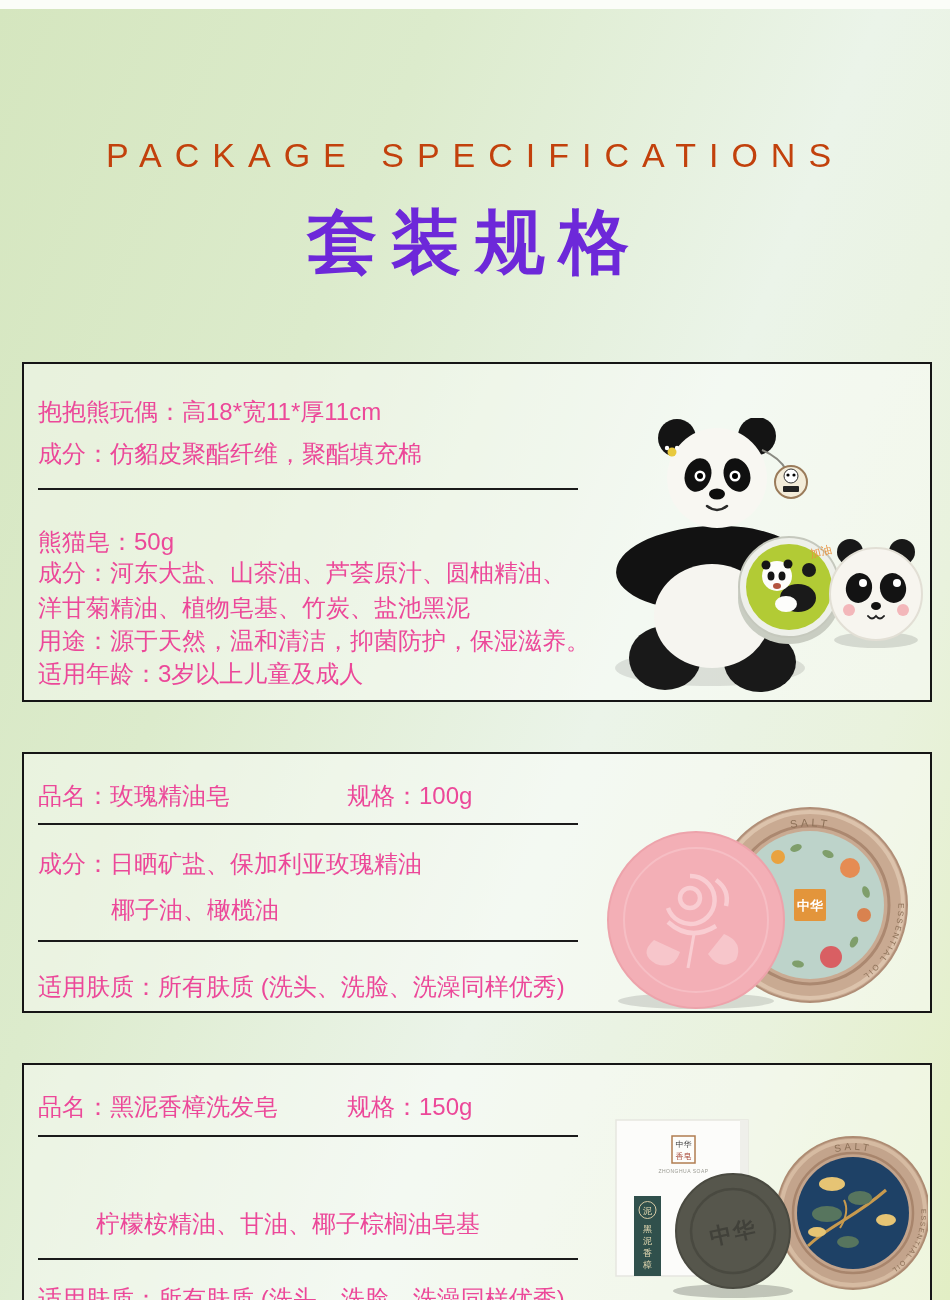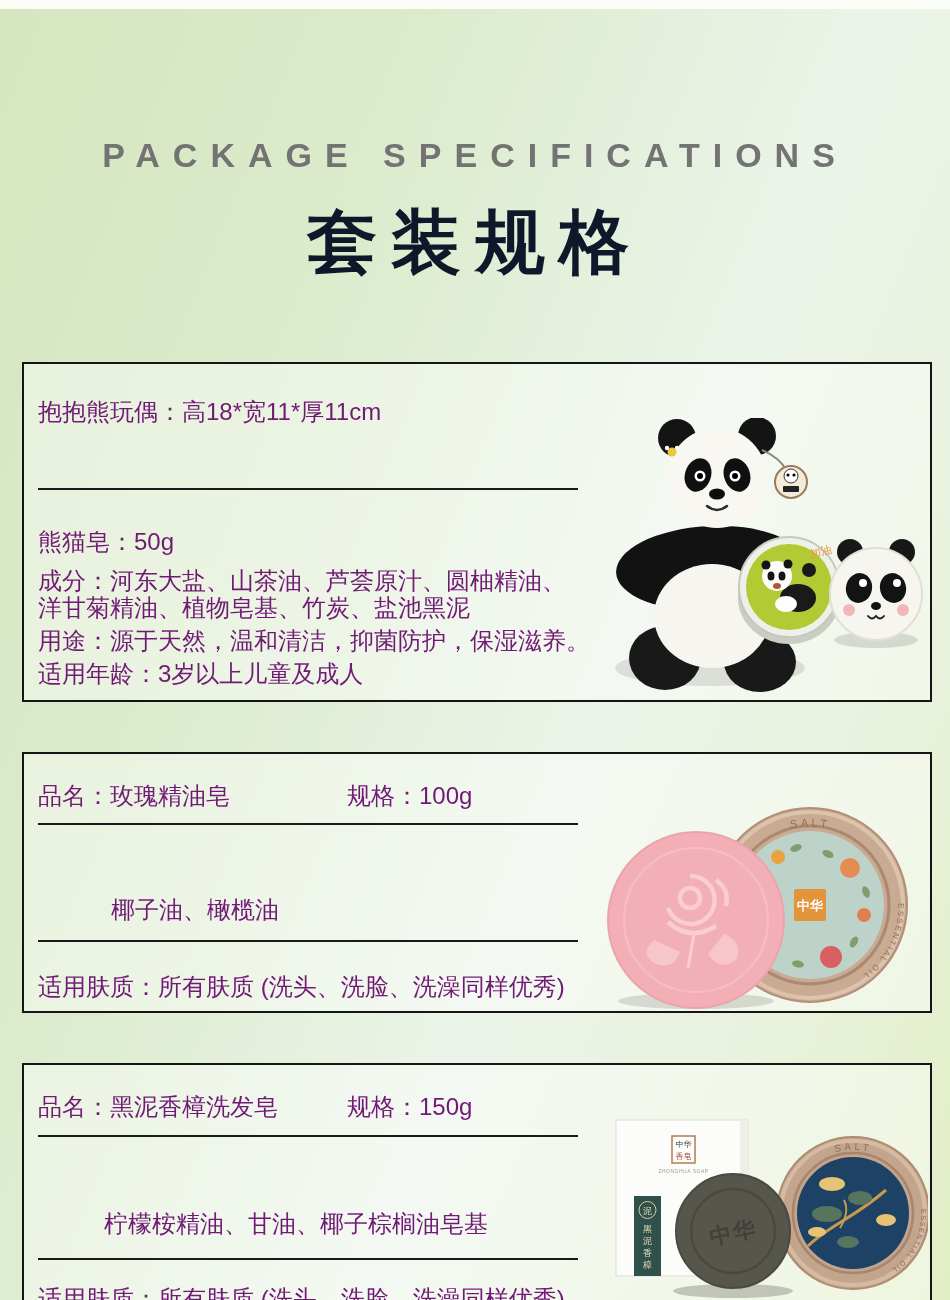--- a/index.html
+++ b/index.html
@@ -5,56 +5,57 @@
   html,body{margin:0;padding:0;}
   body{
     width:950px;height:1300px;overflow:hidden;position:relative;
     font-family:"Liberation Sans","DejaVu Sans",sans-serif;
     background:linear-gradient(112deg,#d5e6bf 0%,#dcebcc 30%,#ebf4e9 60%,#e9f2dd 80%,#e2eec4 100%);
     color:#1d1d1d;
   }
   .top-strip{position:absolute;top:0;left:0;width:950px;height:9px;background:#fbfdf8;}
   .eyebrow{
     position:absolute;top:136px;left:0;width:950px;text-align:center;
-    font-size:34px;font-weight:700;letter-spacing:13px;color:#737373;white-space:nowrap;
+    font-size:34px;font-weight:400;letter-spacing:13px;color:#c2410c;white-space:nowrap;
   }
   .main-title{
     position:absolute;top:196px;left:0;width:950px;text-align:center;
-    font-size:70px;font-weight:700;letter-spacing:14px;color:#0f172a;white-space:nowrap;
+    font-size:70px;font-weight:700;letter-spacing:14px;color:#6d28d9;white-space:nowrap;
   }
   .card{
     position:absolute;left:22px;width:906px;
     background:rgba(255,255,255,0.42);
     border:2px solid #151515;box-sizing:content-box;overflow:hidden;
   }
   #card-plush{top:362px;height:336px;}
   #card-rose{top:752px;height:257px;}
   #card-mud{top:1063px;height:290px;}
-  .row{position:absolute;left:14px;font-size:24px;line-height:28px;white-space:nowrap;color:#701a75;}
+  .row{position:absolute;left:14px;font-size:24px;line-height:28px;white-space:nowrap;color:#ec4899;}
   .divider{position:absolute;left:14px;width:540px;border-top:2px solid #1a1a1a;height:0;}
   .spec-cell{position:absolute;left:323px;top:0;text-align:center;}
   .scene{position:absolute;}
   #scene-plush{right:2px;bottom:2px;width:318px;height:280px;}
   #scene-rose{right:2px;bottom:2px;width:330px;height:225px;}
   #scene-mud{right:2px;top:53px;width:332px;height:180px;}
   svg text{font-family:"Liberation Sans","DejaVu Sans",sans-serif;}
 </style>
 </head>
 <body>
 
 <div class="top-strip"></div>
 
 <div class="eyebrow">PACKAGE SPECIFICATIONS</div>
 <div class="main-title">套装规格</div>
 
 <div class="card" id="card-plush">
   <div class="row" style="top:34px">抱抱熊玩偶：高18*宽11*厚11cm</div>
+  <div class="row" style="top:76px">成分：仿貂皮聚酯纤维，聚酯填充棉</div>
   <div class="divider" style="top:124px"></div>
   <div class="row" style="top:164px">熊猫皂：50g</div>
-  <div class="row" style="top:203px">成分：河东大盐、山茶油、芦荟原汁、圆柚精油、</div>
+  <div class="row" style="top:195px">成分：河东大盐、山茶油、芦荟原汁、圆柚精油、</div>
   <div class="row" style="top:263px">用途：源于天然，温和清洁，抑菌防护，保湿滋养。</div>
   <div class="row" style="top:230px">洋甘菊精油、植物皂基、竹炭、盐池黑泥</div>
   <div class="row" style="top:296px">适用年龄：3岁以上儿童及成人</div>
 
   <svg class="scene" id="scene-plush" viewBox="0 0 318 280">
 
     <g>
       <ellipse cx="100" cy="250" rx="95" ry="18" fill="rgba(0,0,0,0.10)"></ellipse>
       <ellipse cx="55" cy="240" rx="36" ry="32" fill="#191919"></ellipse>
       <ellipse cx="150" cy="244" rx="36" ry="30" fill="#191919"></ellipse>
@@ -121,20 +122,23 @@
 </div>
 
 <div class="card" id="card-rose">
   <div class="row" style="top:28px">
     <span>品名：</span><span>玫瑰精油皂</span>
   </div>
   <div class="row spec-cell" style="top:28px">
     <span>规格：</span><span>100g</span>
   </div>
   <div class="divider" style="top:69px"></div>
+  <div class="row" style="top:96px">
+    <span>成分：</span><span>日晒矿盐、保加利亚玫瑰精油</span>
+  </div>
   <div class="row" style="top:142px;left:87px">椰子油、橄榄油</div>
   <div class="divider" style="top:186px"></div>
   <div class="row" style="top:219px">
     <span>适用肤质：</span><span>所有肤质 (洗头、洗脸、洗澡同样优秀)</span>
   </div>
 
   <svg class="scene" id="scene-rose" viewBox="0 0 330 225">
 
     <g>
       <circle cx="212" cy="121" r="97" fill="#c9aa92" stroke="#b08e77" stroke-width="2"></circle>
@@ -188,21 +192,21 @@
 </div>
 
 <div class="card" id="card-mud">
   <div class="row" style="top:28px">
     <span>品名：</span><span>黑泥香樟洗发皂</span>
   </div>
   <div class="row spec-cell" style="top:28px">
     <span>规格：</span><span>150g</span>
   </div>
   <div class="divider" style="top:70px"></div>
-  <div class="row" style="top:145px;left:80px">柠檬桉精油、甘油、椰子棕榈油皂基</div>
+  <div class="row" style="top:145px;left:72px">柠檬桉精油、甘油、椰子棕榈油皂基</div>
   <div class="divider" style="top:193px"></div>
   <div class="row" style="top:220px">
     <span>适用肤质：</span><span>所有肤质 (洗头、洗脸、洗澡同样优秀)</span>
   </div>
 
   <svg class="scene" id="scene-mud" viewBox="0 0 332 180">
 
     <g>
       <rect x="20" y="2" width="132" height="156" fill="#fcfcfa" stroke="#e6e6e0" stroke-width="1.5"></rect>
       <rect x="144" y="2" width="8" height="156" fill="#efefea"></rect>

